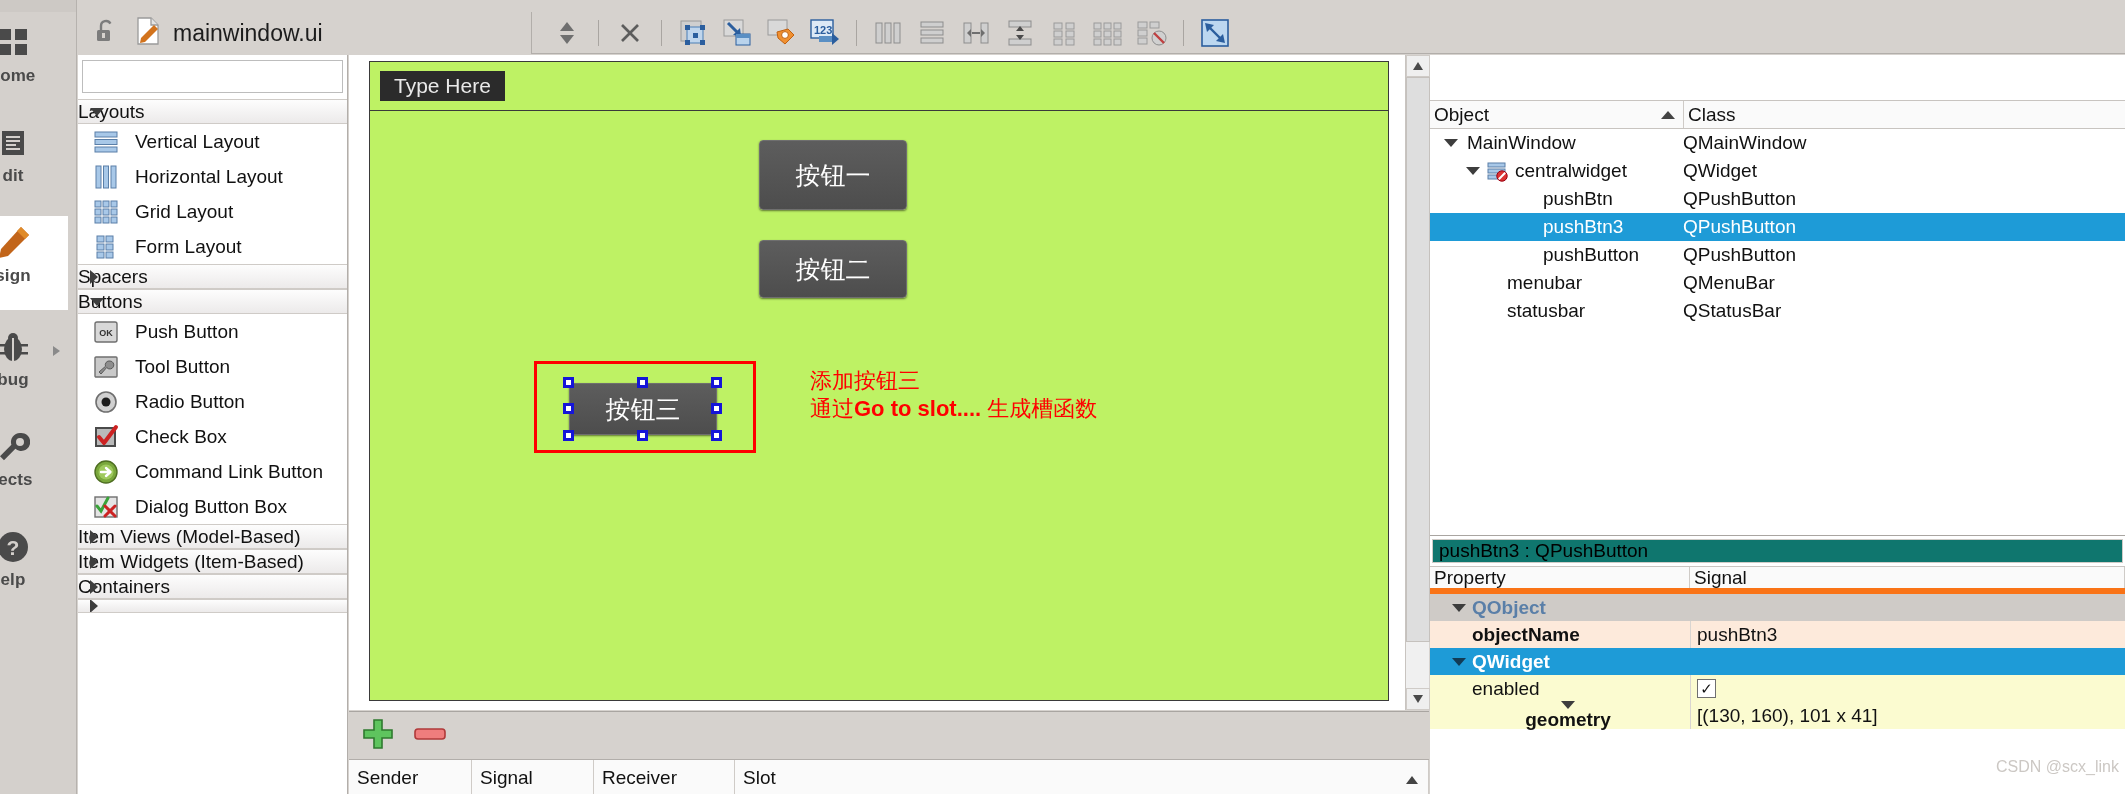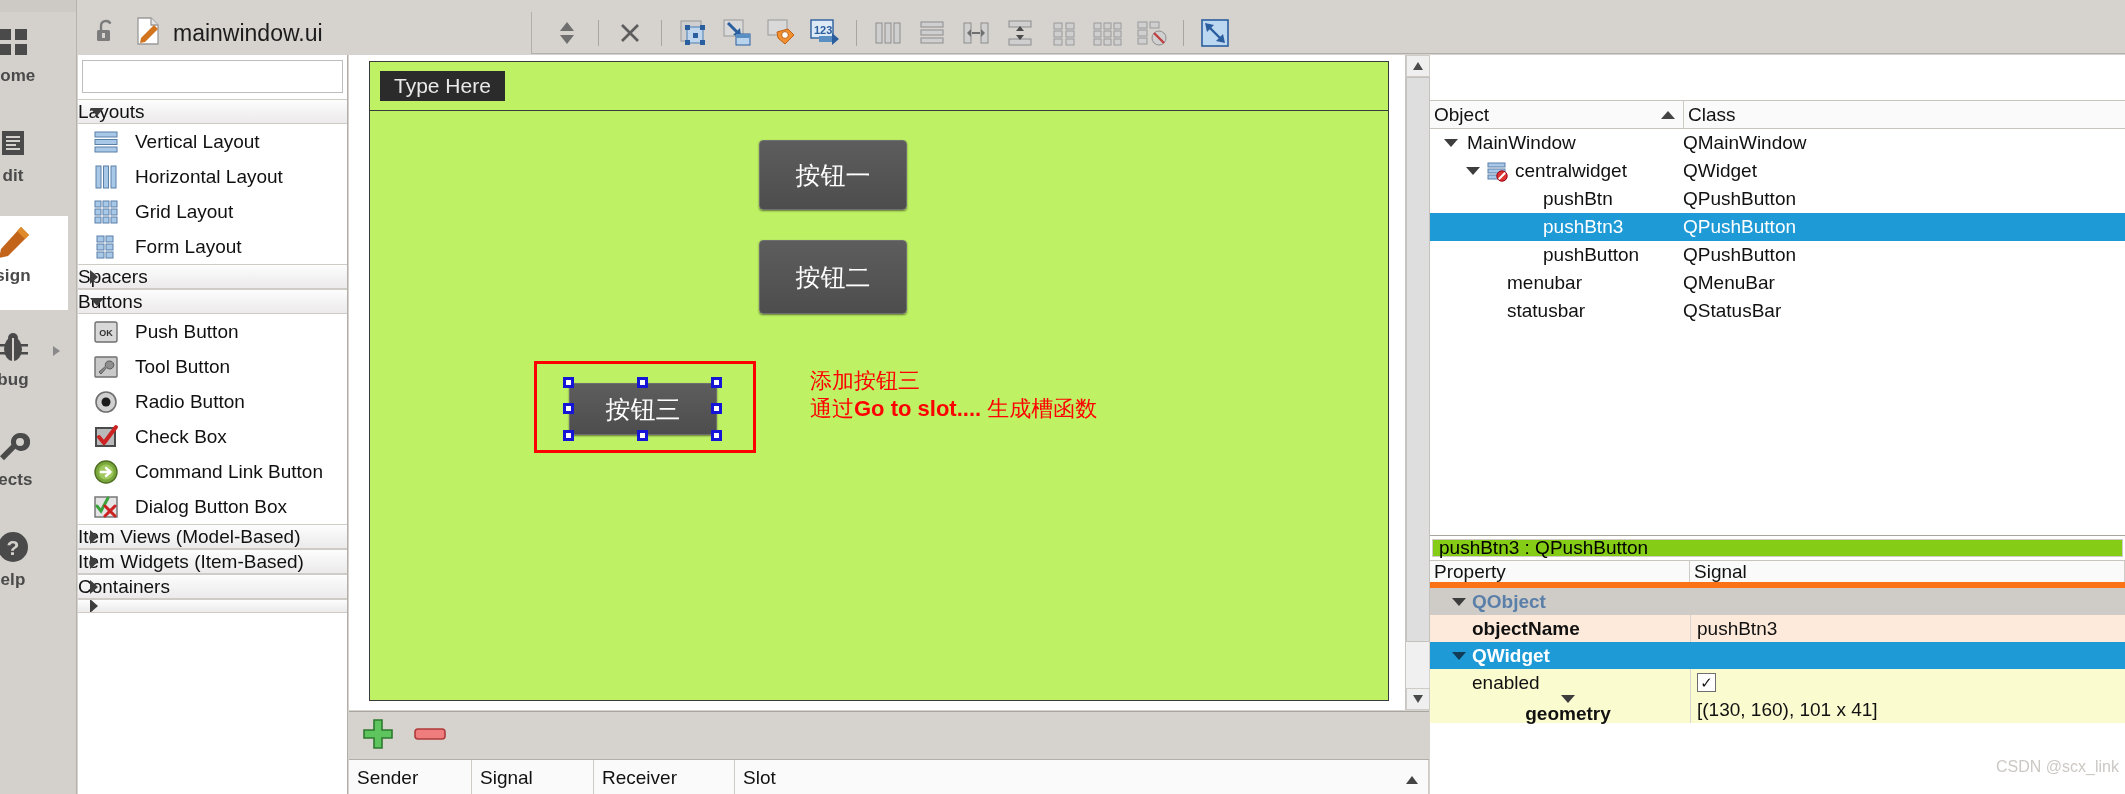--- a/index.html
+++ b/index.html
@@ -134,22 +134,22 @@
   #insp-rows { position:absolute; left:0; top:74px; width:695px; }
   .insp-row { height:28px; display:flex; align-items:center; font-size:19px; color:#111; }
   .insp-row.sel { background:#1e9bd7; color:#ffffff; }
   .insp-obj { width:253px; display:flex; align-items:center; }
   .insp-cls { flex:1; }
   .sort-asc { position:absolute; right:8px; width:0;height:0;
      border-left:7px solid transparent; border-right:7px solid transparent; border-bottom:8px solid #444; }
 
   
   #propeditor { left:1430px; top:535px; width:695px; height:259px; background:#ffffff; border-top:1px solid #a9a5a1; }
-  #prop-obj { height:18px; display:flex; align-items:center; padding-left:6px; font-size:19px;
-              background:#84cc16; border:1px solid #cfcbc7; margin:3px 2px 0 2px; }
+  #prop-obj { height:24px; display:flex; align-items:center; padding-left:6px; font-size:19px;
+              background:#0f766e; border:1px solid #cfcbc7; margin:3px 2px 0 2px; }
   #prop-head { height:28px; display:flex; background:#fafafa; border-bottom:6px solid #f97316; border-top:1px solid #c8c4c0; margin-top:3px; }
   .prop-hcell { font-size:19px; color:#111; display:flex; align-items:center; padding-left:4px; border-right:1px solid #cfcbc7; }
   .prop-row { height:27px; display:flex; align-items:center; font-size:19px; color:#111; }
   .prop-name { width:260px; display:flex; align-items:center; }
   .prop-val { flex:1; padding-left:6px; border-left:1px solid #d9d5d1; height:27px; display:flex; align-items:center; }
   .prop-row.grp-gray { background:#cfcbc7; }
   .prop-row.grp-gray .prop-name { color:#5a7fa8; font-weight:bold; }
   .prop-row.grp-blue { background:#1e9bd7; color:#fff; }
   .prop-row.grp-blue .prop-name { font-weight:bold; color:#fff; }
   .prop-row.peach { background:#fdeadb; }
@@ -565,21 +565,21 @@
 
 <div id="form-area" class="abs">
   <div id="form-canvas">
     <div id="type-here">Type Here</div>
     <div id="menu-strip"></div>
 
     <div class="qbtn" style="left:389px; top:78px; width:148px; height:70px;">
       <span>按钮一</span>
     </div>
 
-    <div class="qbtn" style="left:389px; top:178px; width:148px; height:74px;">
+    <div class="qbtn" style="left:389px; top:178px; width:148px; height:58px;">
       <span>按钮二</span>
     </div>
 
     <div id="sel-rect" style="left:164px; top:299px; width:222px; height:92px;"></div>
 
     <div class="qbtn" style="left:199px; top:321px; width:148px; height:52px;">
       <span>按钮三</span>
     </div>
     <div class="handle" style="left:193px; top:315px;"></div>
     <div class="handle" style="left:267px; top:315px;"></div>

